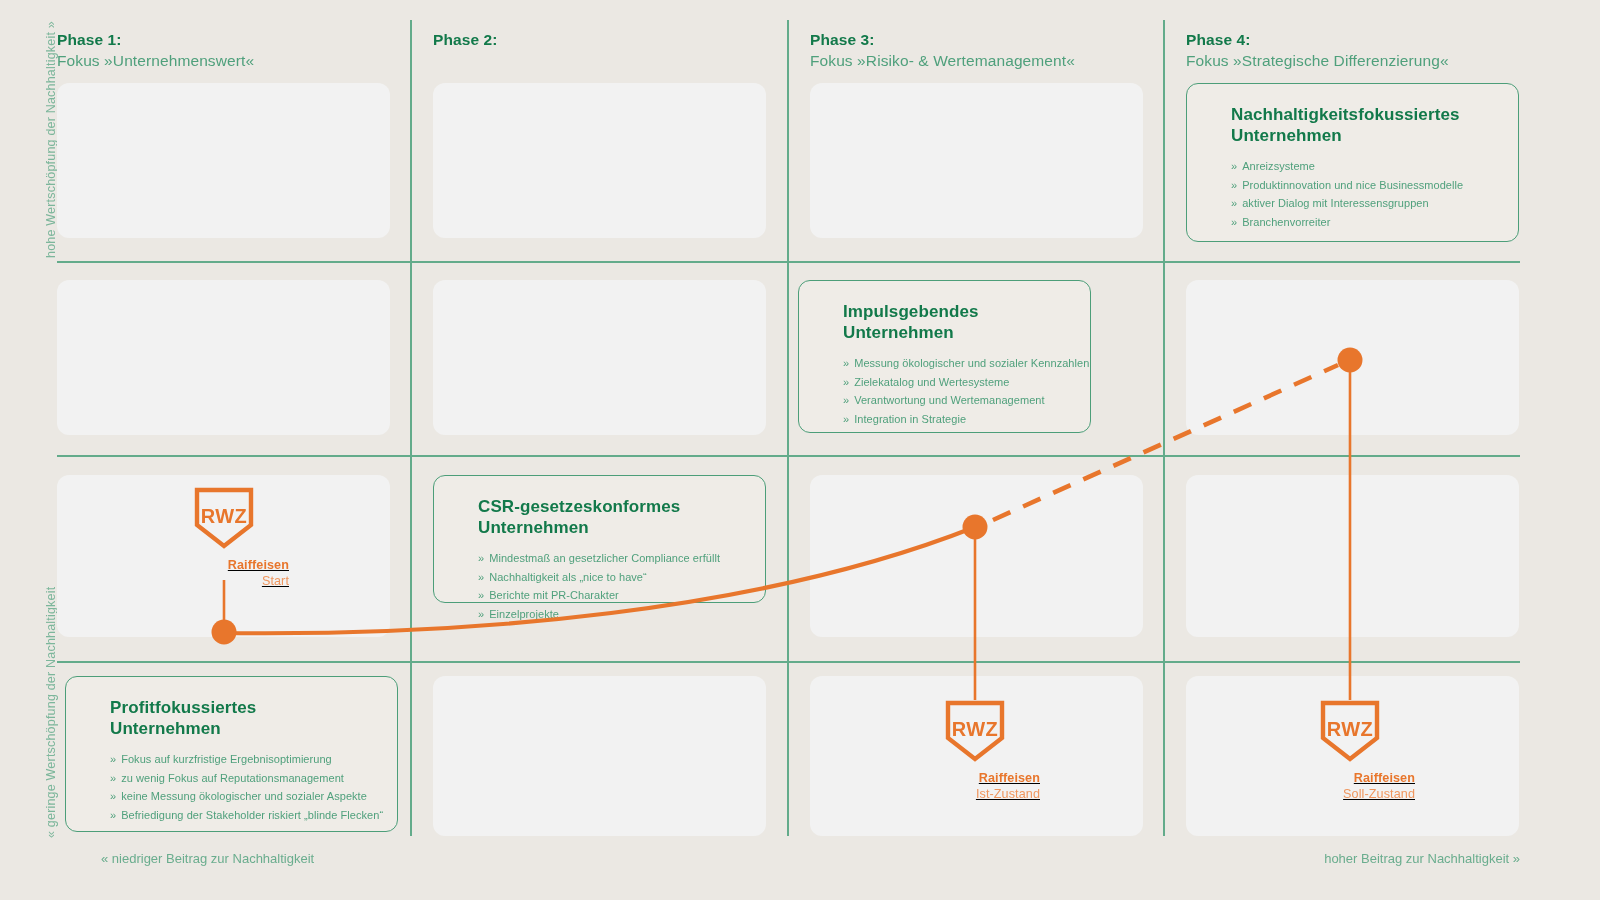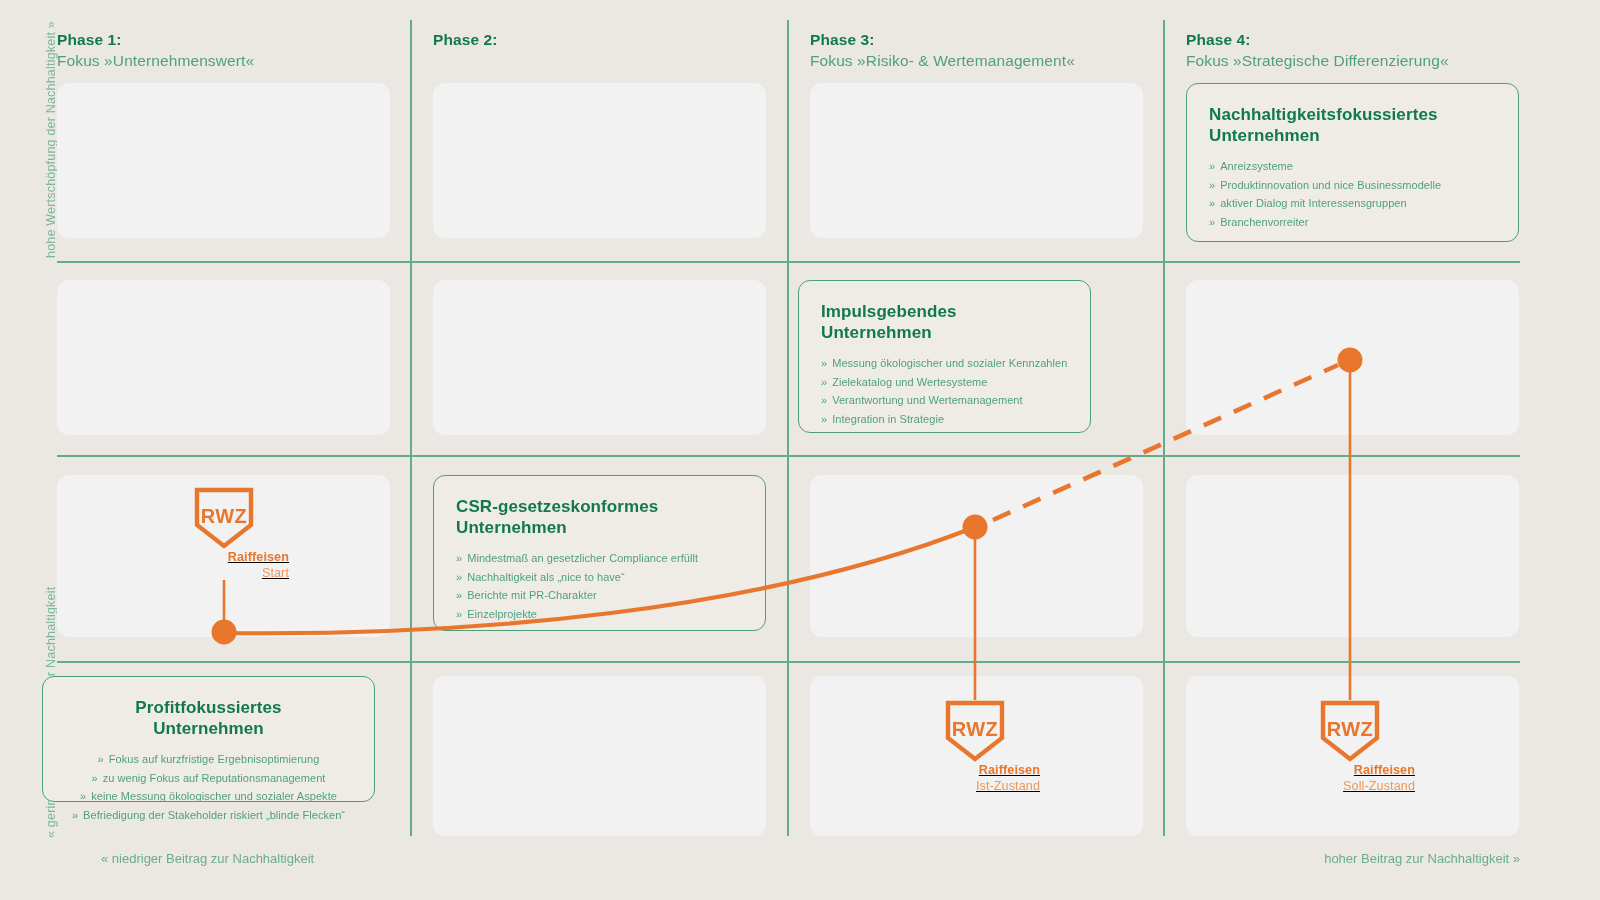--- a/index.html
+++ b/index.html
@@ -55,20 +55,21 @@
   
   .cell{
     position:absolute;
     background:#f2f2f2;
     border-radius:12px;
     box-sizing:border-box;
   }
   .cell.callout{
     background:#efece7;
     border:1.6px solid #4c9e79;
+    padding-left:22px;
   }
   .cell .c-title{
     color:#12794a;
     font-weight:bold;
     font-size:17px;
     line-height:21px;
     letter-spacing:.1px;
     margin:0 0 11px 0;
   }
   .cell .c-list{margin:0;padding:0;list-style:none;}
@@ -80,21 +81,21 @@
     white-space:nowrap;
   }
   .cell .c-list li .bullet{ margin-right:5px; }
   .cell .inner{ padding:20px 22px; }
 
   
   .marker{position:absolute;text-align:right;width:130px;text-decoration:underline;}
   .rwz-logo{display:block;margin:0 auto;}
   .m-name{
     color:#e8762c;font-weight:bold;font-size:12.6px;line-height:16px;
-    margin-top:0;letter-spacing:.1px;
+    margin-top:8px;letter-spacing:.1px;
   }
   .m-state{
     color:#ef965e;font-size:12.6px;line-height:16px;letter-spacing:.1px;
   }
 
   svg.overlay{position:absolute;left:0;top:0;width:1600px;height:900px;pointer-events:none;}
 </style>
 </head>
 <body>
 
@@ -163,39 +164,39 @@
         <li><span class="bullet">»</span><span>Verantwortung und Wertemanagement</span></li>
         <li><span class="bullet">»</span><span>Integration in Strategie</span></li>
       </ul>
     </div>
   </div>
 
   <div class="cell" style="left:1186px;top:280px;width:333px;height:155px;"></div>
 
   <div class="cell" style="left:57px;top:475px;width:333px;height:162px;"></div>
 
-  <div class="cell callout" style="left:433px;top:475px;width:333px;height:156px;">
+  <div class="cell callout" style="left:433px;top:475px;width:333px;height:128px;">
     <div class="inner">
       <div class="c-title">
         <span>CSR-gesetzeskonformes</span><br>
         <span>Unternehmen</span>
       </div>
       <ul class="c-list">
         <li><span class="bullet">»</span><span>Mindestmaß an gesetzlicher Compliance erfüllt</span></li>
         <li><span class="bullet">»</span><span>Nachhaltigkeit als „nice to have“</span></li>
         <li><span class="bullet">»</span><span>Berichte mit PR-Charakter</span></li>
         <li><span class="bullet">»</span><span>Einzelprojekte</span></li>
       </ul>
     </div>
   </div>
 
   <div class="cell" style="left:810px;top:475px;width:333px;height:162px;"></div>
   <div class="cell" style="left:1186px;top:475px;width:333px;height:162px;"></div>
 
-  <div class="cell callout" style="left:42px;top:676px;width:333px;height:126px;text-align:center;">
+  <div class="cell callout" style="left:65px;top:676px;width:333px;height:156px;">
     <div class="inner">
       <div class="c-title">
         <span>Profitfokussiertes</span><br>
         <span>Unternehmen</span>
       </div>
       <ul class="c-list">
         <li><span class="bullet">»</span><span>Fokus auf kurzfristige Ergebnisoptimierung</span></li>
         <li><span class="bullet">»</span><span>zu wenig Fokus auf Reputationsmanagement</span></li>
         <li><span class="bullet">»</span><span>keine Messung ökologischer und sozialer Aspekte</span></li>
         <li><span class="bullet">»</span><span>Befriedigung der Stakeholder riskiert „blinde Flecken“</span></li>

